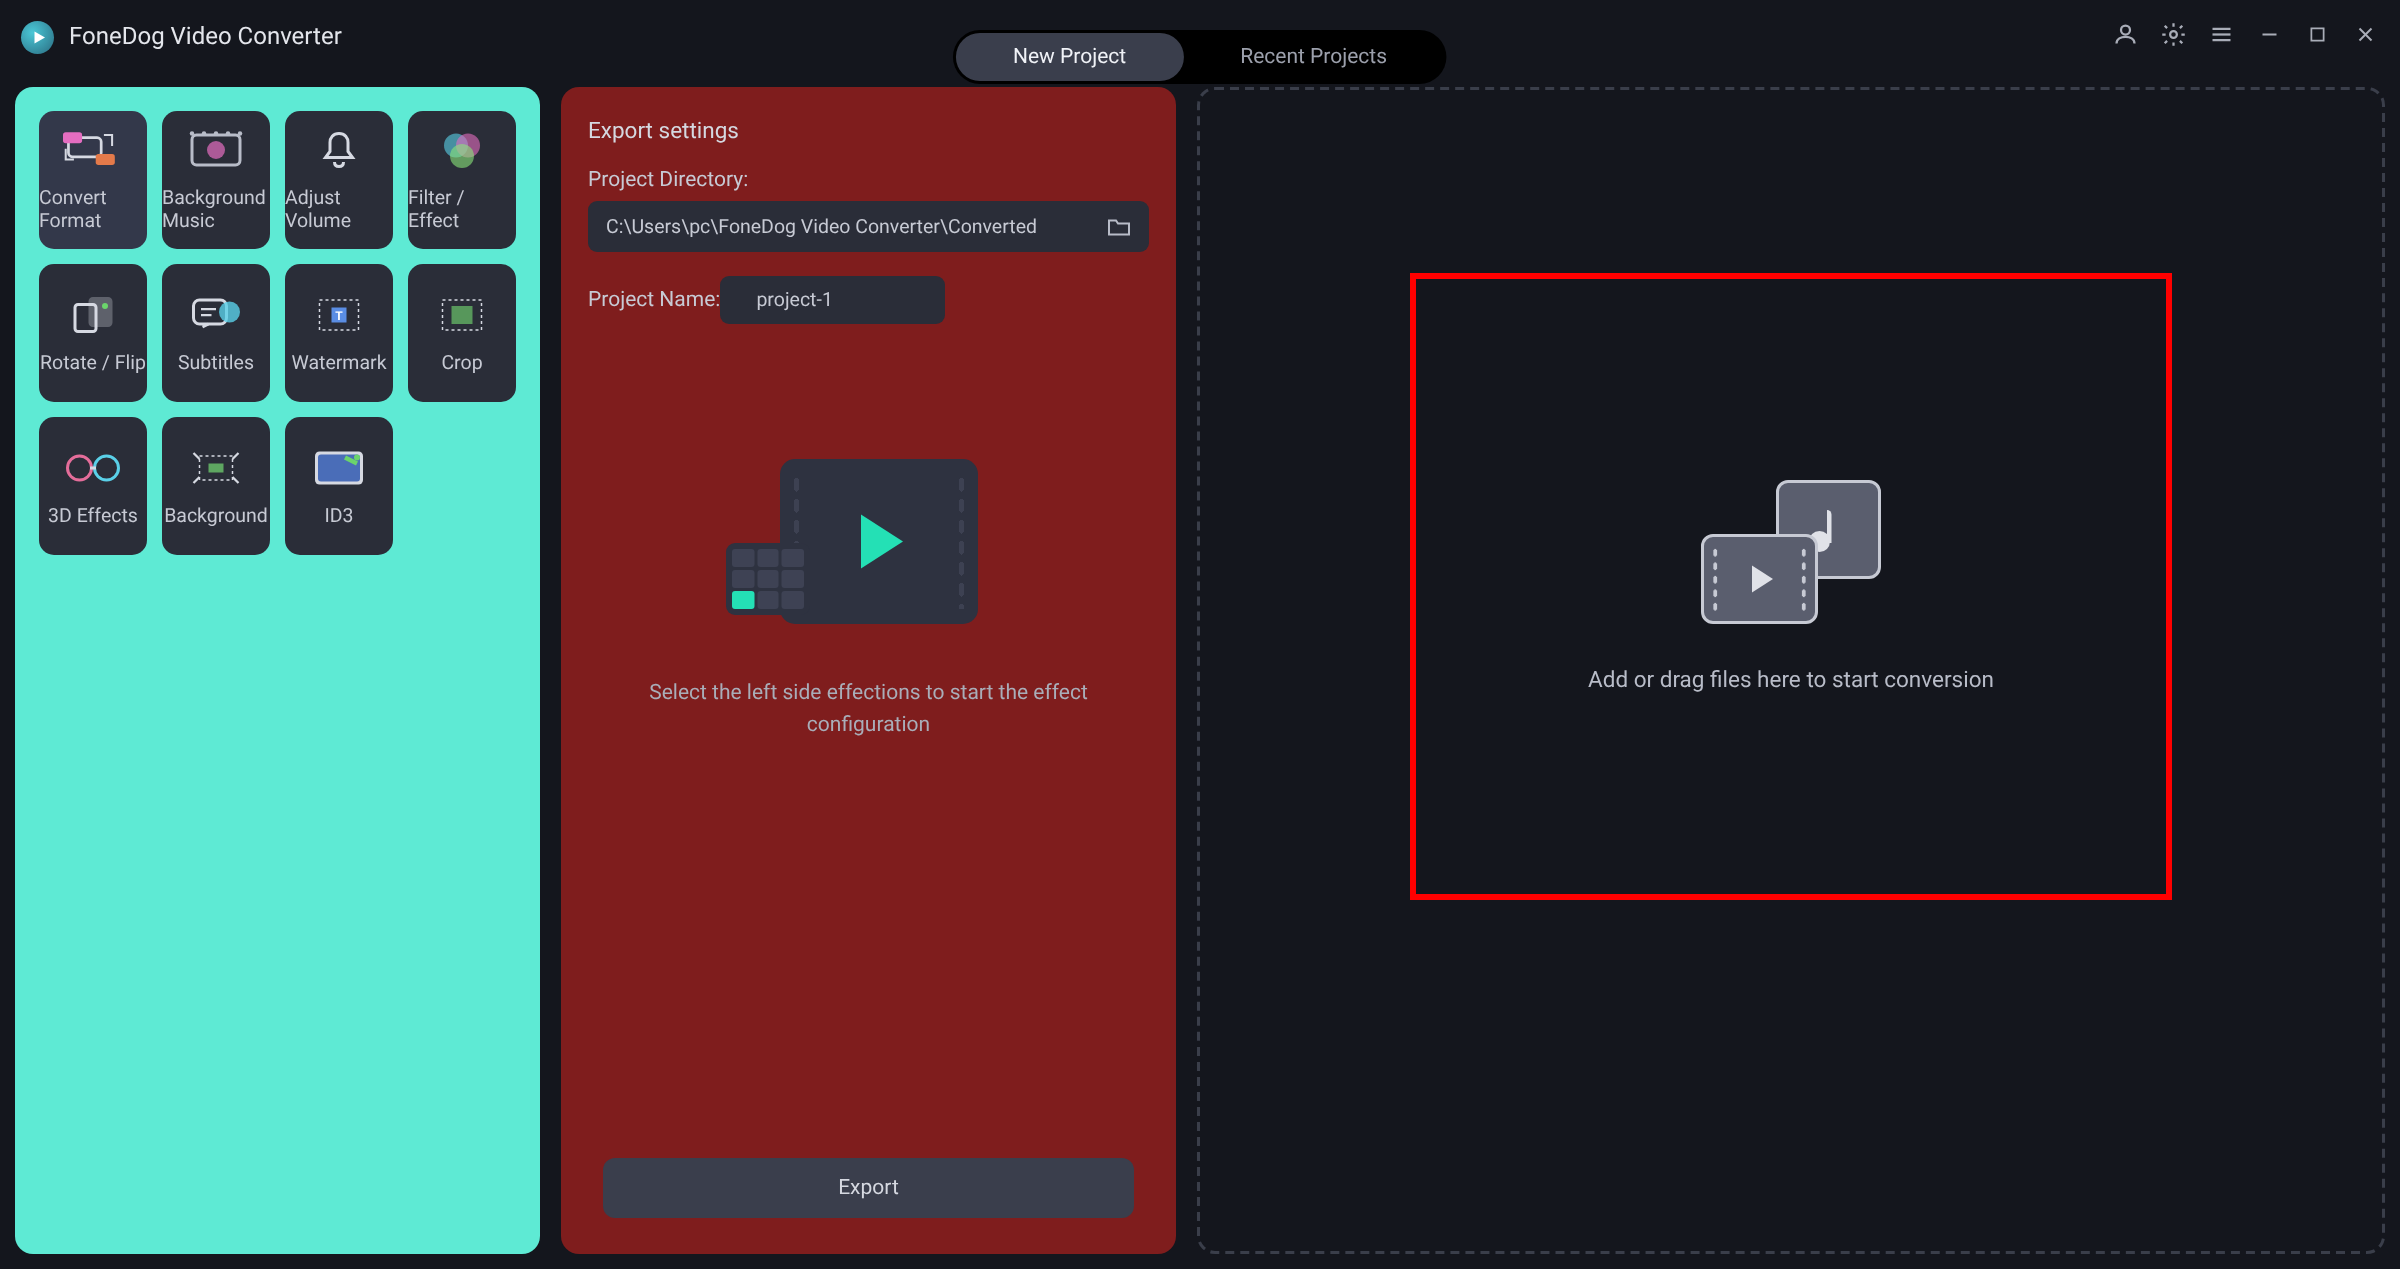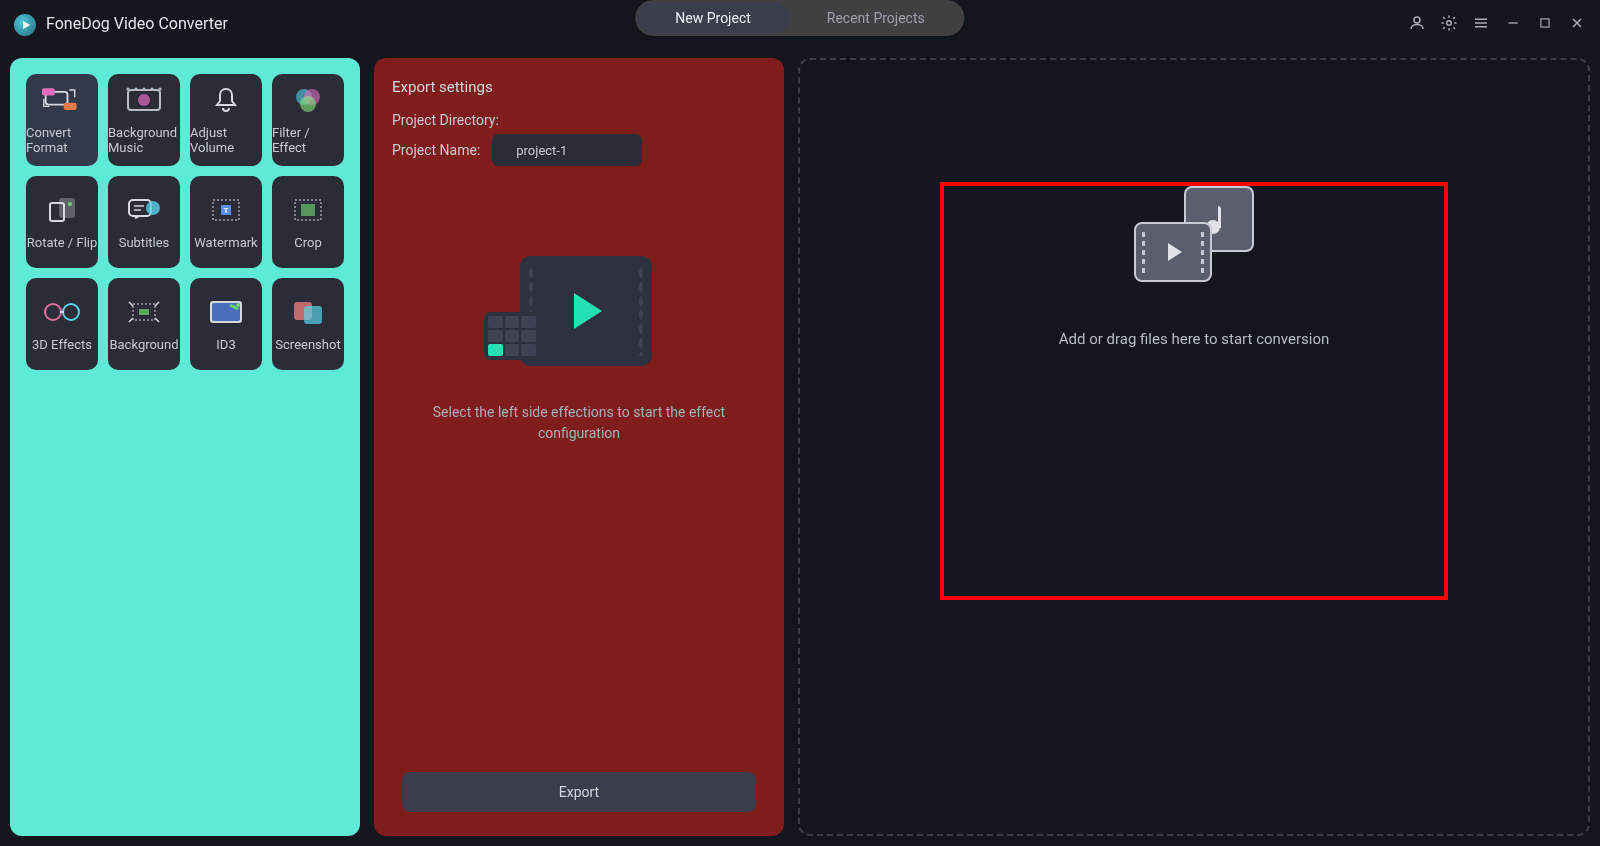--- a/index.html
+++ b/index.html
@@ -31,23 +31,23 @@
   border-left: 7px solid #fff;
   border-top: 4px solid transparent;
   border-bottom: 4px solid transparent;
   margin-left: 2px;
 }
 .app-title { color: #e4e6ec; font-size: 16px; font-weight: 400; }
 
 .tab-pill {
   position: absolute;
   left: 50%; transform: translateX(-50%);
-  top: 0;
-  display: flex;
-  background: #404040;
+  top: 20px;
+  display: flex;
+  background: #000000;
   border-radius: 20px;
   height: 36px;
   align-items: center;
   padding: 2px;
 }
 .tab-pill .tab {
   padding: 0 38px;
   height: 32px;
   line-height: 32px;
   font-size: 14px;
@@ -130,21 +130,21 @@
   height: 34px;
   display: flex;
   align-items: center;
   padding: 0 12px;
   font-size: 13px;
   color: #c7cad4;
   justify-content: space-between;
   margin-bottom: 16px;
 }
 .folder-icon { width: 16px; height: 14px; color: #b8bcc8; }
-.name-row { display: flex; align-items: center; gap: 12px; margin-bottom: 40px;}
+.name-row { display: flex; align-items: center; margin-bottom: 40px;}
 .name-input {
   background: #2a2d38;
   border-radius: 6px;
   height: 32px;
   padding: 0 24px;
   font-size: 13px;
   color: #c7cad4;
   width: 150px;
   display: flex;
   align-items: center;
@@ -231,22 +231,22 @@
   justify-content: center;
 }
 .highlight-box {
   margin-top: 122px;
   width: 508px;
   height: 418px;
   border: 4px solid #ff0000;
   display: flex;
   flex-direction: column;
   align-items: center;
-  justify-content: flex-start;
-  gap: 48px;
+  justify-content: center;
+  gap: 28px;
 }
 .media-illu { width: 120px; height: 96px; position: relative; }
 .music-card {
   position: absolute; right: 0; top: 0;
   width: 70px; height: 66px;
   background: #5a5e6e;
   border: 2px solid #c7cad4;
   border-radius: 8px;
   display: flex; align-items: center; justify-content: center;
 }
@@ -472,36 +472,35 @@
         <svg width="36" height="26" viewBox="0 0 36 26">
             <rect x="2" y="2" width="32" height="22" rx="3" fill="#d6d9e2"></rect>
             <rect x="4" y="4" width="28" height="18" rx="2" fill="#4a6db8"></rect>
             <path d="M22 6 L30 10" stroke="#6bd46b" stroke-width="3"></path>
             <circle cx="30" cy="6" r="2" fill="#6bd46b"></circle>
           </svg>
       </div>
       <span>ID3</span>
     </div>
 
-    <div class="tool-tile">
-      <div class="ticon">
-        <svg width="32" height="28" viewBox="0 0 32 28">
-            <rect x="2" y="4" width="18" height="18" rx="3" fill="#e47a7a" opacity="0.8"></rect>
-            <rect x="12" y="8" width="18" height="18" rx="3" fill="#5ad0e8" opacity="0.7"></rect>
-          </svg>
-      </div>
-      <span>Screenshot</span>
-    </div>
 
 
   </div>
 
   <div class="center-panel">
     <h3>Export settings</h3>
     <div class="field-label">Project Directory:</div>
+    <div class="dir-input">
+      <span>C:\Users\pc\FoneDog Video Converter\Converted</span>
+      <span class="folder-icon">
+        <svg viewBox="0 0 24 20" width="16" height="14" fill="none" stroke="currentColor" stroke-width="2">
+            <path d="M2 4 h7 l2 3 h11 v11 H2 Z"></path>
+          </svg>
+      </span>
+    </div>
     <div class="name-row">
       <span class="field-label" style="margin-bottom:0">Project Name:</span>
       <div class="name-input">
         <span>project-1</span>
       </div>
     </div>
 
     <div class="center-illustration">
       <div class="illu-box">
         <div class="dash-connector"></div>

